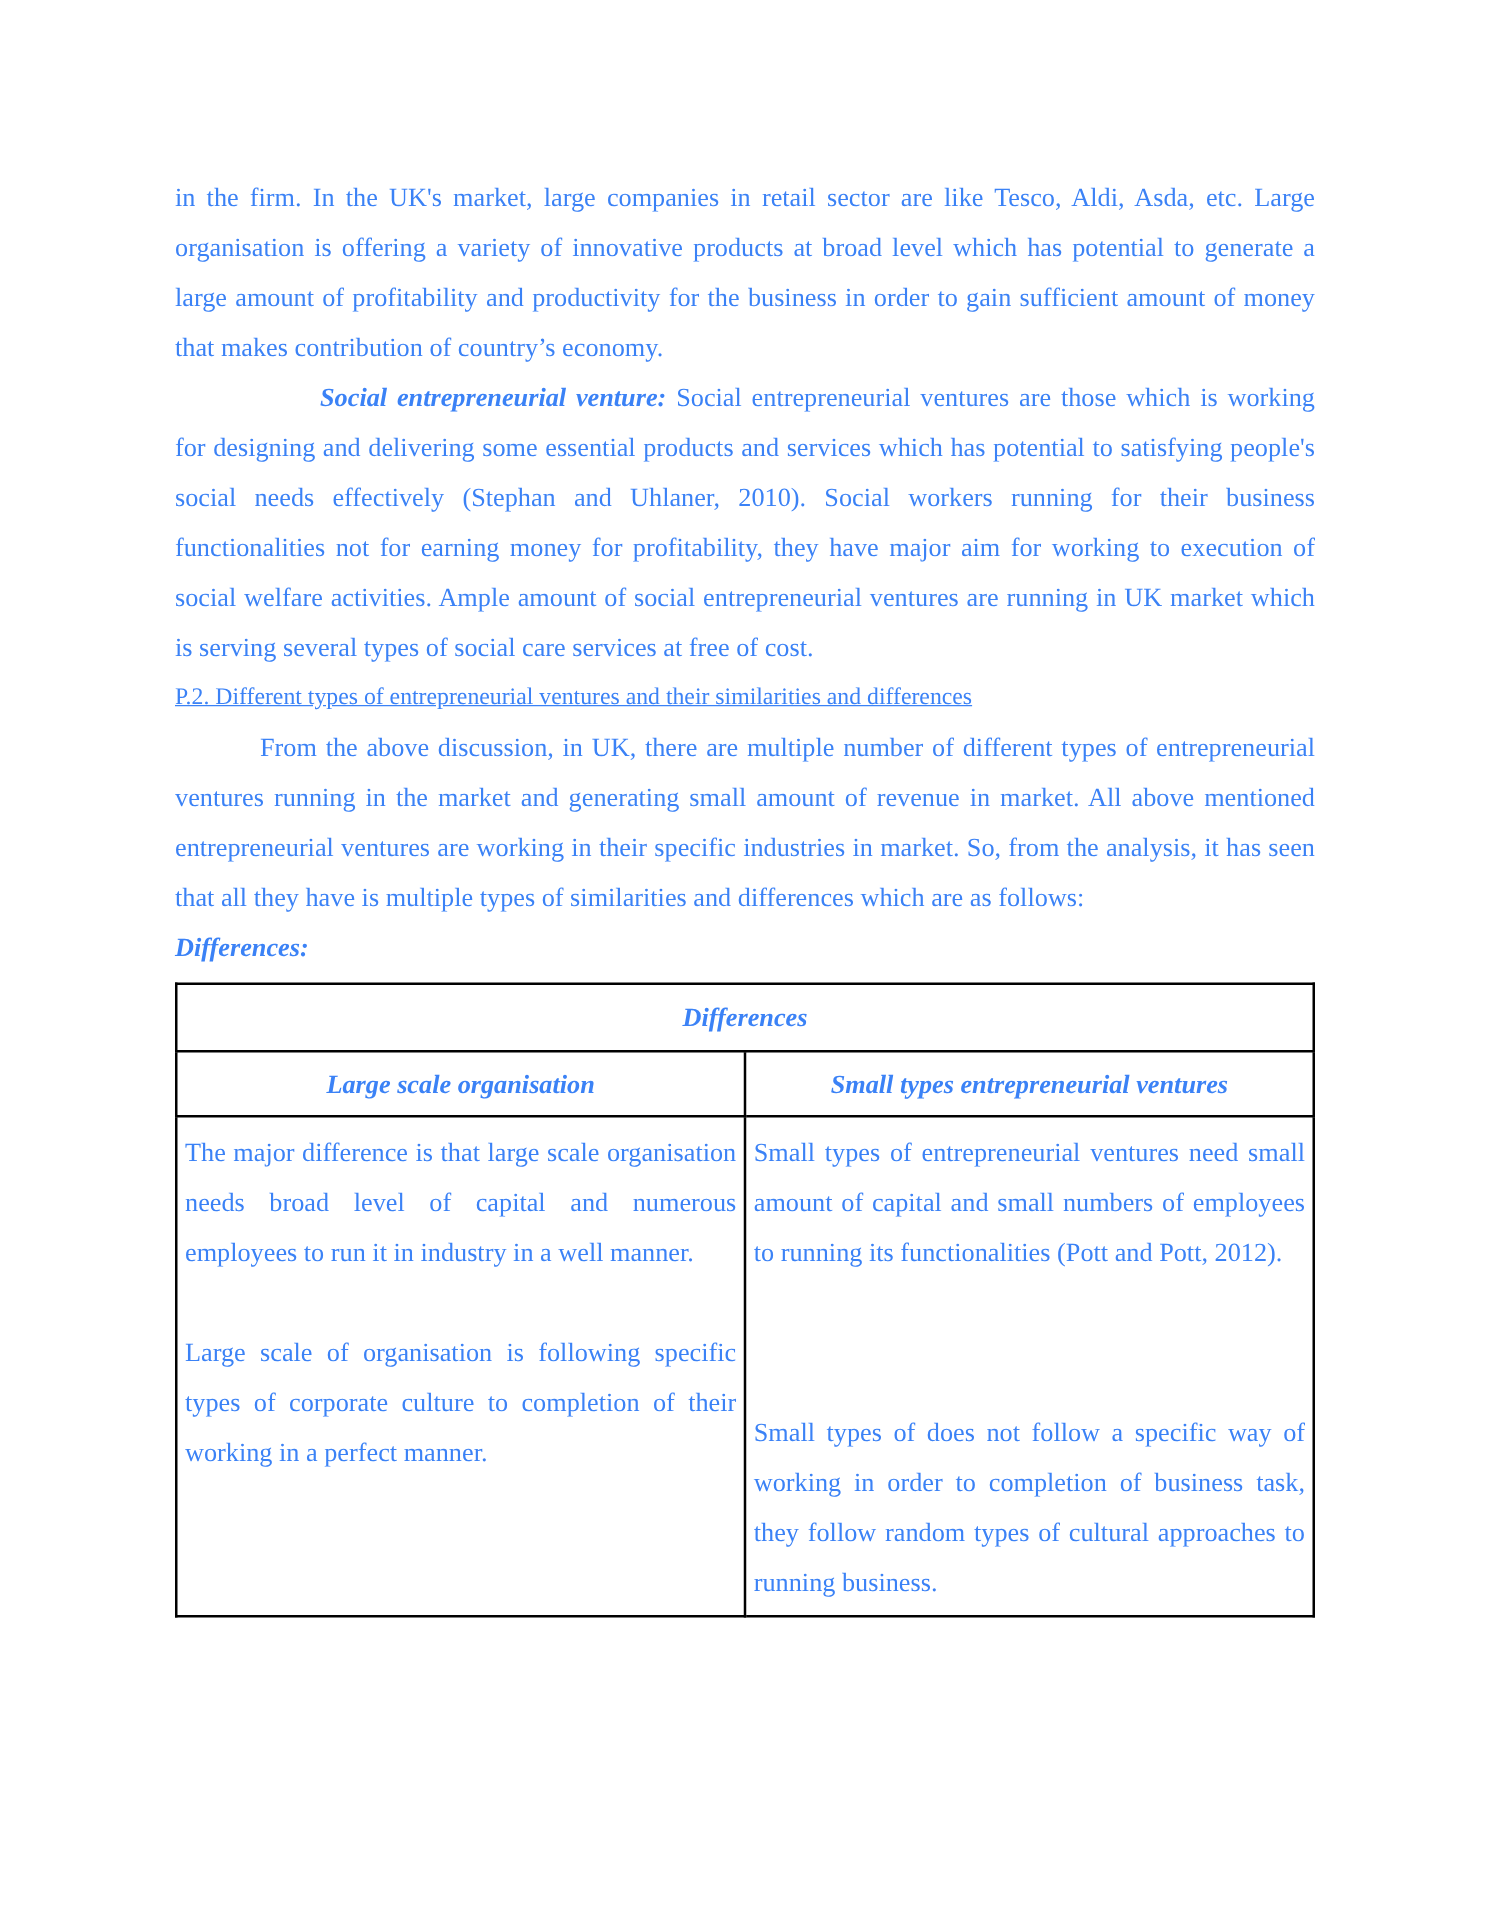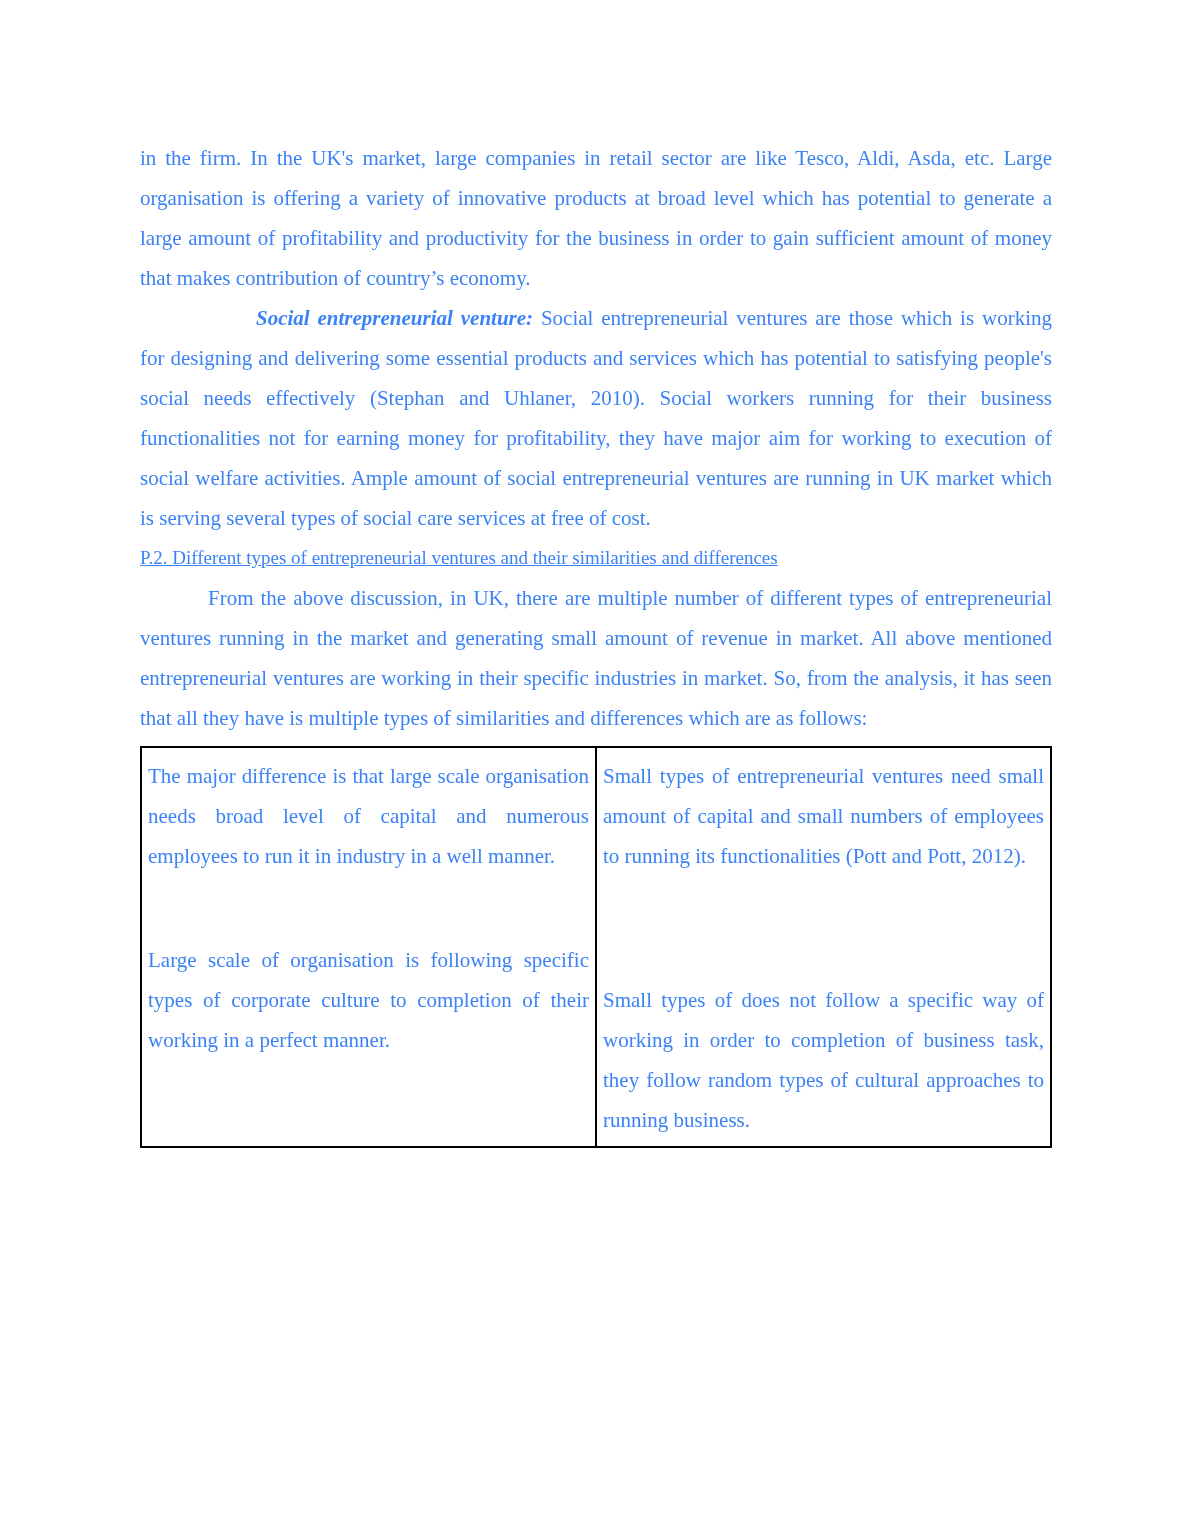--- a/index.html
+++ b/index.html
@@ -67,40 +67,48 @@
     font-weight: bold;
     font-style: italic;
     font-size: 21px;
   }
   td.cell {
     vertical-align: top;
     padding: 8px 6px 6px 6px;
     text-align: justify;
   }
   td.cell p { text-align: justify; }
-  .gap-one { margin-top: 64px; }
+  .gap-one { margin-top: 40px; }
   .gap-two { margin-top: 104px; }
 </style>
 </head>
 <body>
 
 <div class="page">
   <div class="content">
 
     <p class="justify">in the firm. In the UK's market, large companies in retail sector are like Tesco, Aldi, Asda, etc. Large organisation is offering a variety of innovative products at broad level which has potential to generate a large amount of profitability and productivity for the business in order to gain sufficient amount of money that makes contribution of country’s economy.</p>
 
     <p class="justify indent"><span class="lead">Social entrepreneurial venture:</span><span> Social entrepreneurial ventures are those which is working for designing and delivering some essential products and services which has potential to satisfying people's social needs effectively (Stephan and Uhlaner, 2010). Social workers running for their business functionalities not for earning money for profitability, they have major aim for working to execution of social welfare activities. Ample amount of social entrepreneurial ventures are running in UK market which is serving several types of social care services at free of cost.</span></p>
 
     <h2 class="heading">P.2. Different types of entrepreneurial ventures and their similarities and differences</h2>
 
     <p class="justify indent">From the above discussion, in UK, there are multiple number of different types of entrepreneurial ventures running in the market and generating small amount of revenue in market. All above mentioned entrepreneurial ventures are working in their specific industries in market. So, from the analysis, it has seen that all they have is multiple types of similarities and differences which are as follows:</p>
 
+    <p class="label">Differences:</p>
 
     <table class="diff-table">
       <thead>
+        <tr>
+          <th class="tbl-title" colspan="2">Differences</th>
+        </tr>
+        <tr>
+          <th class="col-head">Large scale organisation</th>
+          <th class="col-head">Small types entrepreneurial ventures</th>
+        </tr>
       </thead>
       <tbody>
         <tr>
           <td class="cell">
             <p>The major difference is that large scale organisation needs broad level of capital and numerous employees to run it in industry in a well manner.</p>
             <p class="gap-one">Large scale of organisation is following specific types of corporate culture to completion of their working in a perfect manner.</p>
           </td>
           <td class="cell">
             <p>Small types of entrepreneurial ventures need small amount of capital and small numbers of employees to running its functionalities (Pott and Pott, 2012).</p>
             <p class="gap-two">Small types of does not follow a specific way of working in order to completion of business task, they follow random types of cultural approaches to running business.</p>

